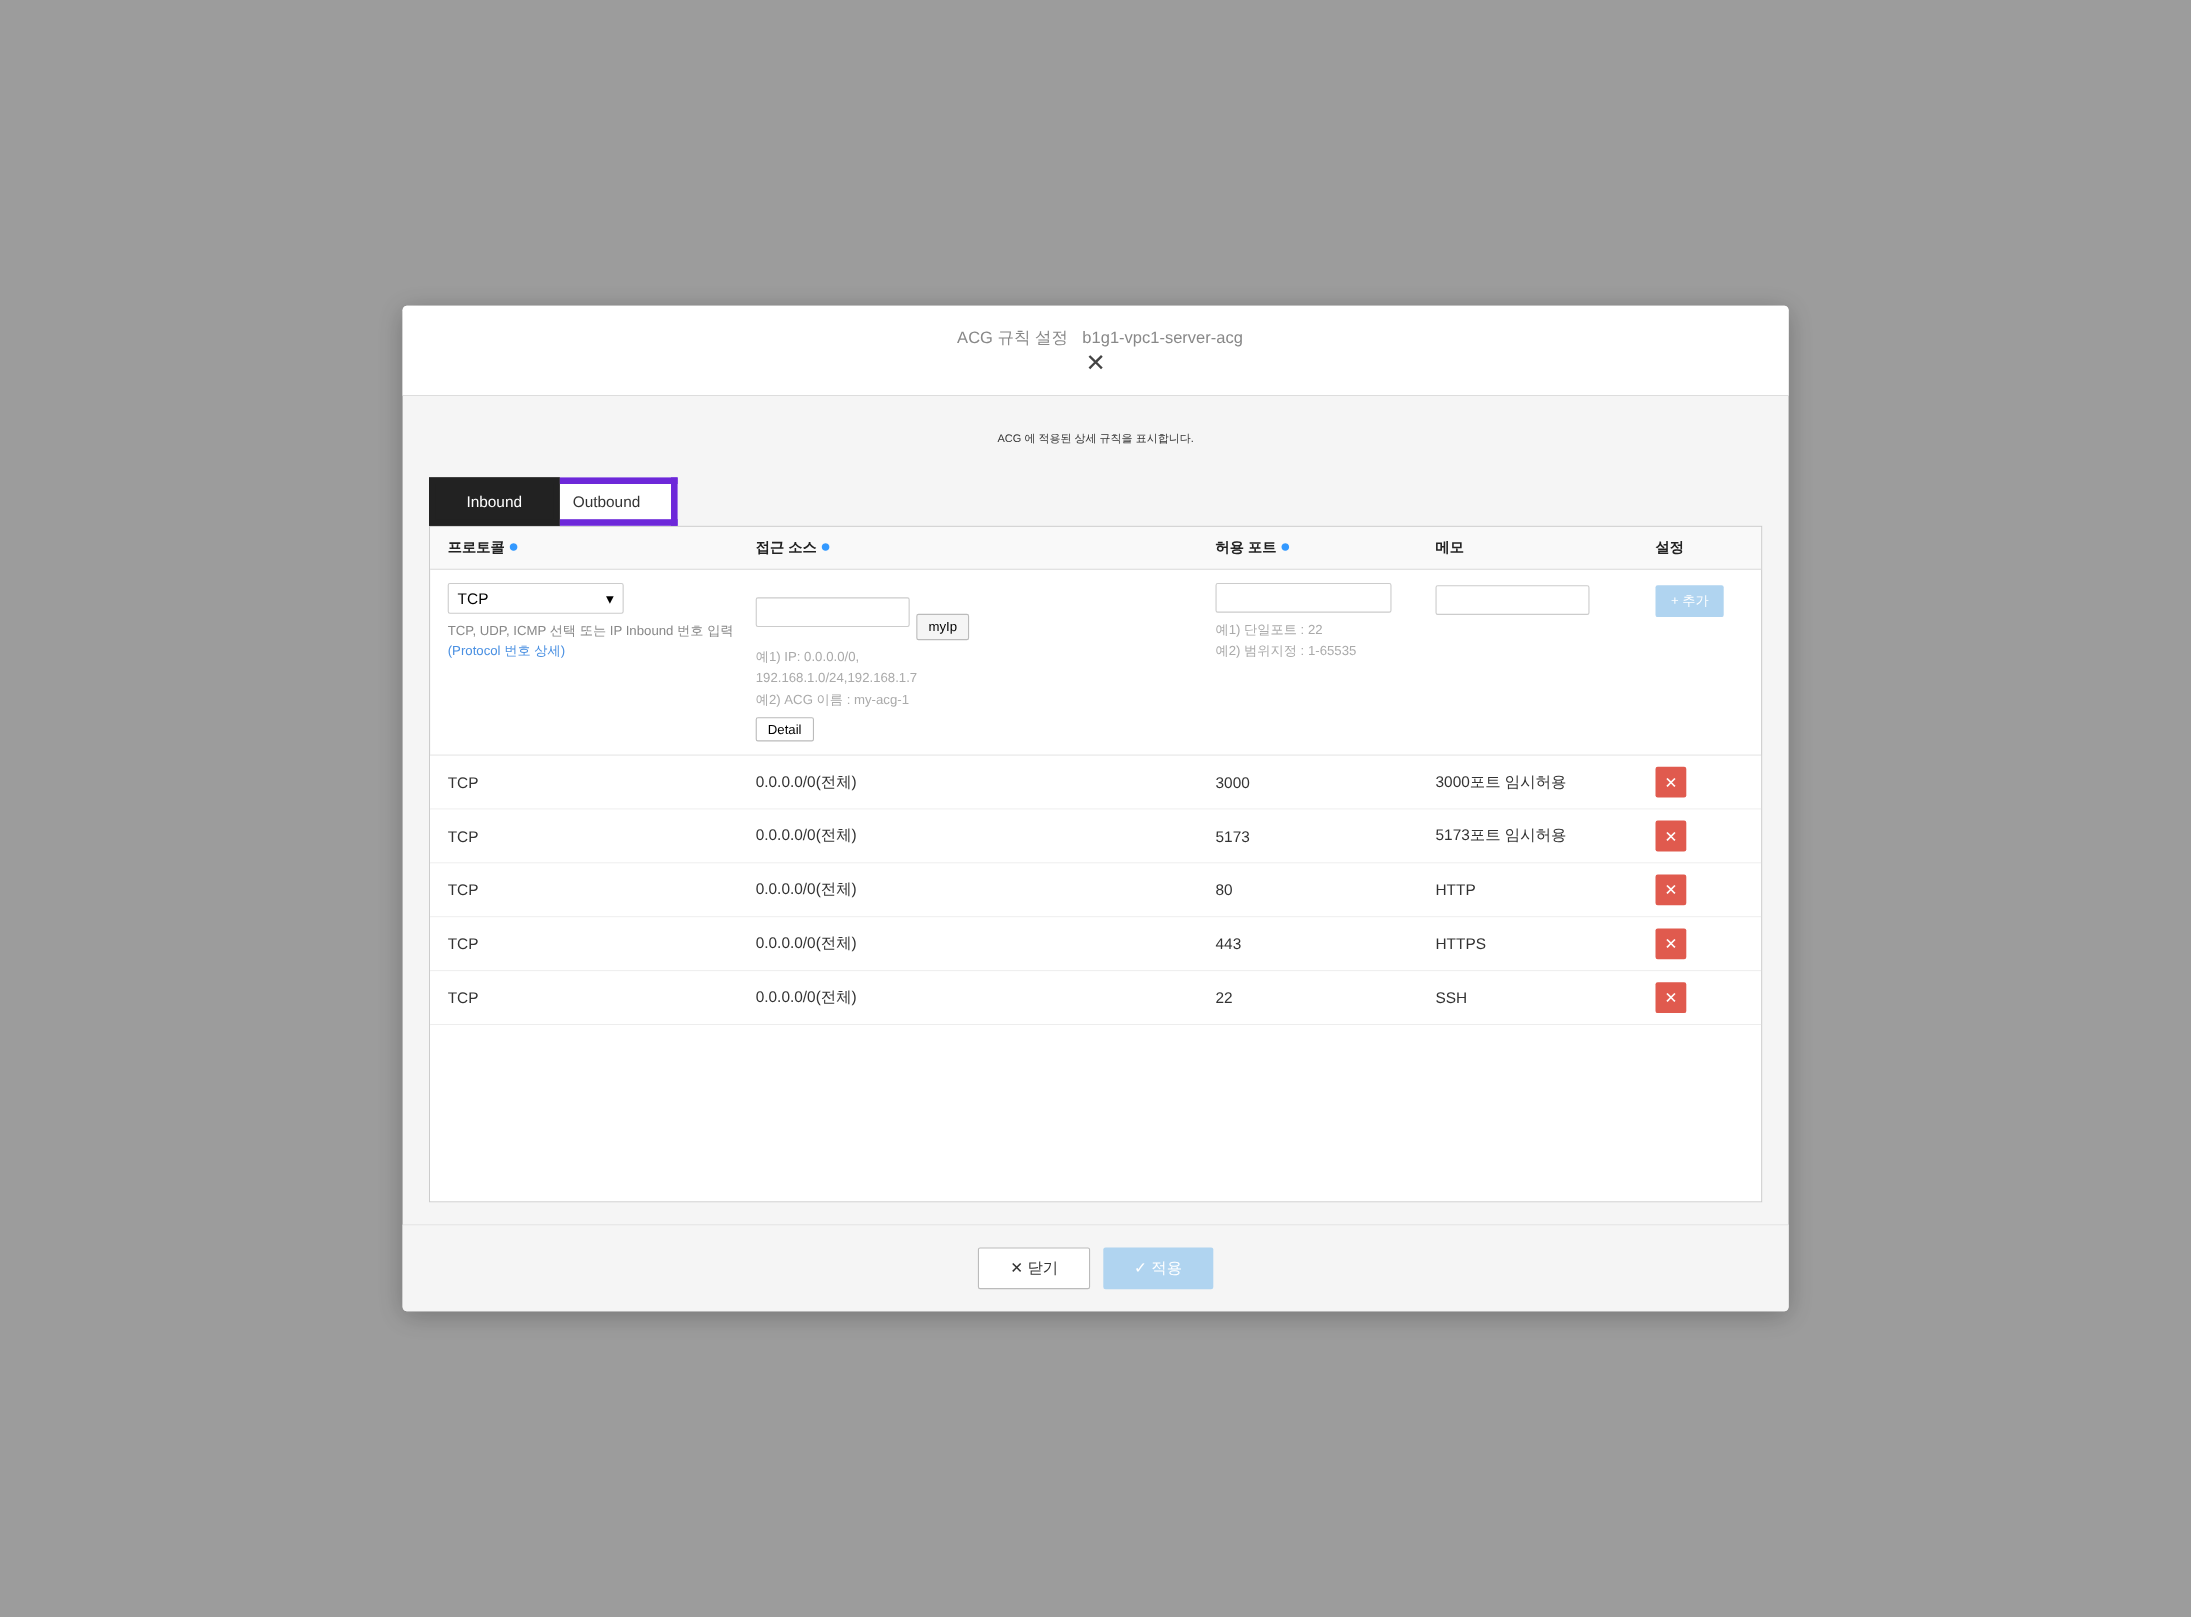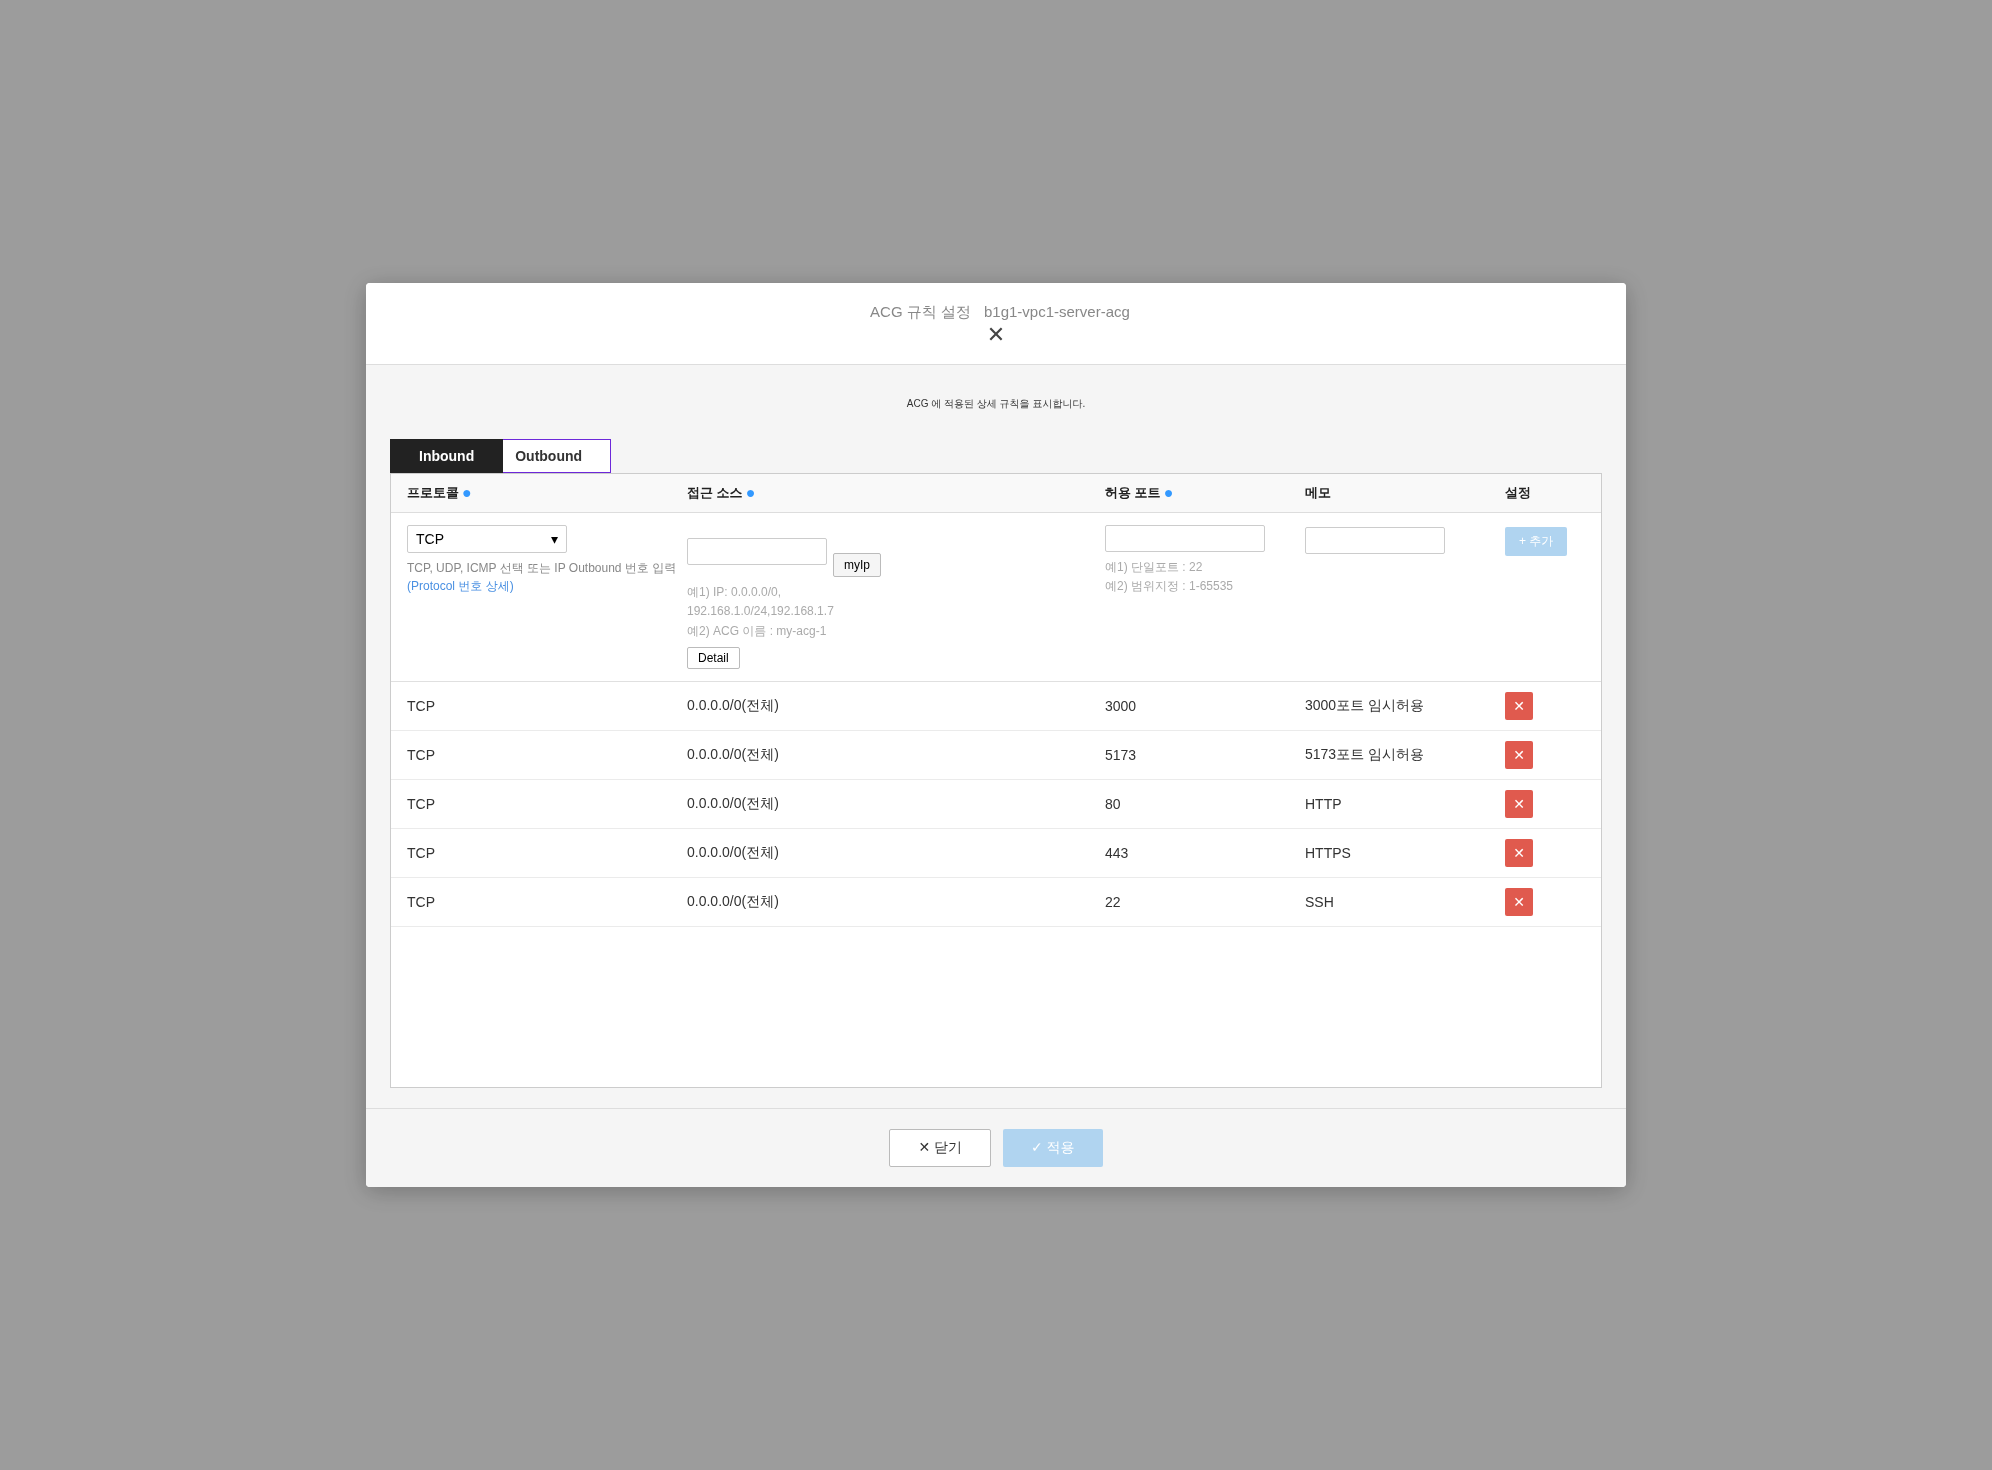--- a/index.html
+++ b/index.html
@@ -70,25 +70,25 @@
       color: #333;
       font-size: 10px;
       margin-bottom: 28px;
     }
     .tabs {
       display: flex;
       margin-bottom: 0;
     }
     .tab {
       padding: 8px 28px;
-      border: 1px solid #6d28d9;
-      background: #fff;
-      cursor: pointer;
-      font-size: 14px;
-      font-weight: 700;
+      border: 6px solid #6d28d9;
+      background: #fff;
+      cursor: pointer;
+      font-size: 14px;
+      font-weight: 400;
       color: #333;
     }
     .tab.active {
       background: #222;
       color: #fff;
       border-color: #222;
     }
     .tab:not(.active) {
       border-left: none;
       padding-left: 12px;
@@ -335,21 +335,21 @@
         </div>
 
         <div class="input-row">
 
           <div class="protocol-select-wrap">
             <div class="protocol-select">
               <span>TCP</span>
               <span>▾</span>
             </div>
             <div class="protocol-hint">
-              <span>TCP, UDP, ICMP 선택 또는 IP Outbound 번호 입력</span><br>
+              <span>TCP, UDP, ICMP 선택 또는 IP Inbound 번호 입력</span><br>
               <a class="protocol-link" href="#">(Protocol 번호 상세)</a>
             </div>
           </div>
 
           <div class="source-cell">
             <div class="source-input-row">
               <input class="source-input" type="text" placeholder="" style="">
               <button class="myip-btn">myIp</button>
             </div>
             <div class="hint-text">

